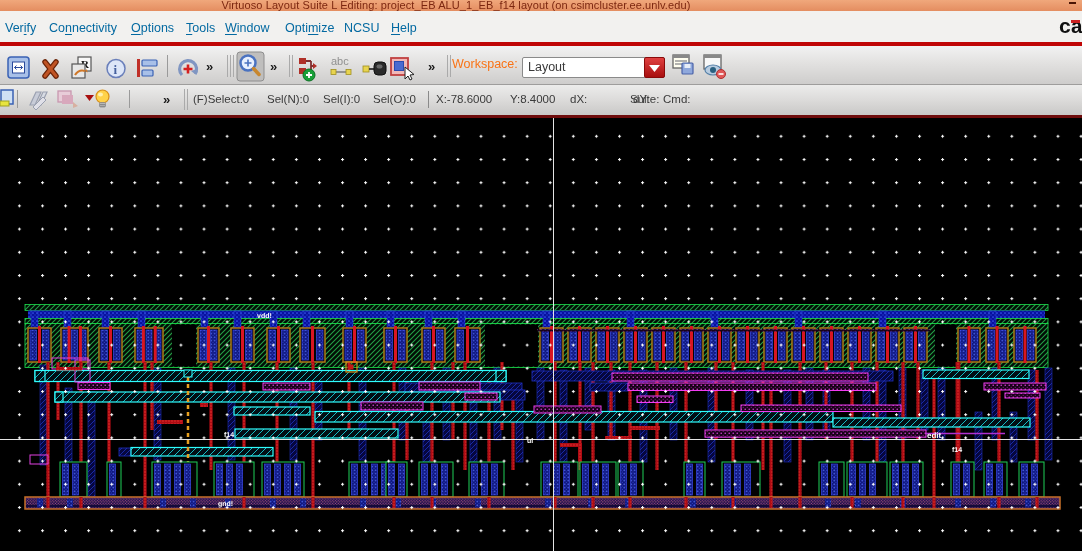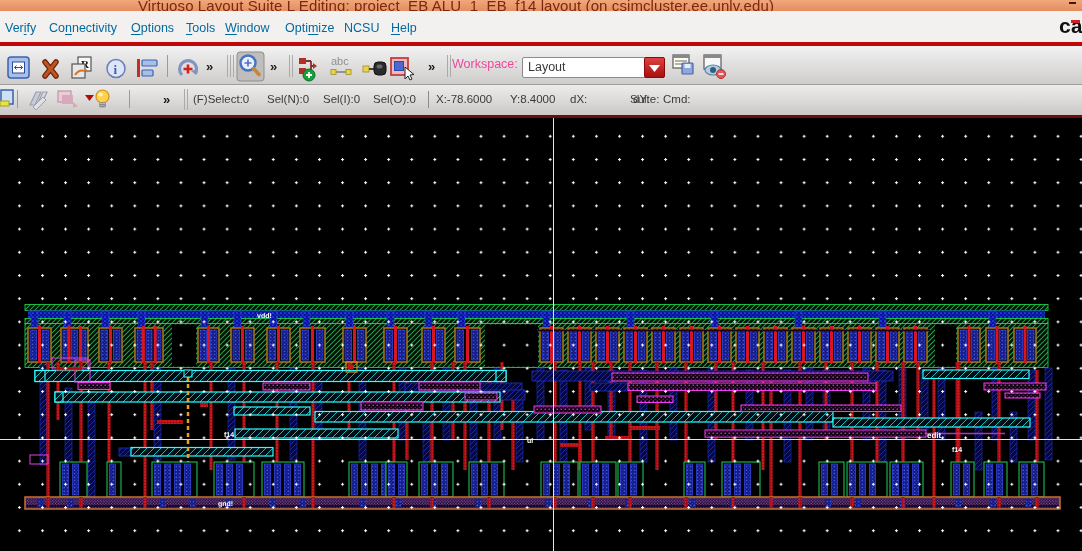--- a/index.html
+++ b/index.html
@@ -1,35 +1,35 @@
 <!DOCTYPE html>
 <html><head><meta charset="utf-8"><style>
 * { margin:0; padding:0; box-sizing:border-box; }
 body { width:1082px; height:551px; position:relative; overflow:hidden;
   font-family:"Liberation Sans", sans-serif; background:#000; }
 .abs { position:absolute; }
 .titlebar { left:0; top:0; width:1082px; height:11px;
   background:linear-gradient(#f0a87c,#e48d60); }
-.titletext { width:100%; text-align:center; font-size:15px; line-height:11px;
+.titletext { width:100%; text-align:center; font-size:11px; line-height:11px;
   color:#7c2710; padding-right:170px; letter-spacing:0.1px; }
 .minbtn { right:6px; top:2px; width:7px; height:2px; background:#4a1505; }
 .menubar { left:0; top:11px; width:1082px; height:31px; background:#f2f1ef; }
 .menu { top:21px; font-size:12.5px; color:#0369a1; }
 .calogo { right:0px; top:16px; font-size:21px; font-weight:bold; color:#101010;
   font-family:Liberation Mono, monospace; letter-spacing:-1px;}
 .camac { right:2px; top:20px; width:9px; height:3px; background:#cc2222; }
 .redline1 { left:0; top:42px; width:1082px; height:3.5px; background:#c00606; }
 .tb1 { left:0; top:45.5px; width:1082px; height:39.5px;
   background:linear-gradient(#f2f2f2 0%,#e2e1e0 45%,#cecdcc 100%);
   border-bottom:1px solid #9e9d9c; }
 .tb2 { left:0; top:85px; width:1082px; height:30px;
   background:linear-gradient(#ececeb 0%,#dcdbda 50%,#c9c8c7 100%); }
 .redline2 { left:0; top:115px; width:1082px; height:3px; background:#6e0c0c; }
 .stxt { font-size:11.5px; color:#3a3a3a; top:93px; white-space:pre; }
-.wslabel { font-size:12.5px; color:#ec4899; }
+.wslabel { font-size:12.5px; color:#f97316; }
 u { text-decoration:underline; text-underline-offset:2px; }
 </style></head><body>
 
 <div class="abs titlebar">
     <div class="titletext">Virtuoso Layout Suite L Editing: project_EB ALU_1_EB_f14 layout (on csimcluster.ee.unlv.edu)</div>
   </div>
 <div class="abs minbtn"></div>
 <div class="abs menubar"></div>
 <div class="abs menu" style="left:5px">Ver<u>i</u>fy</div>
 <div class="abs menu" style="left:49px">Co<u>n</u>nectivity</div>

